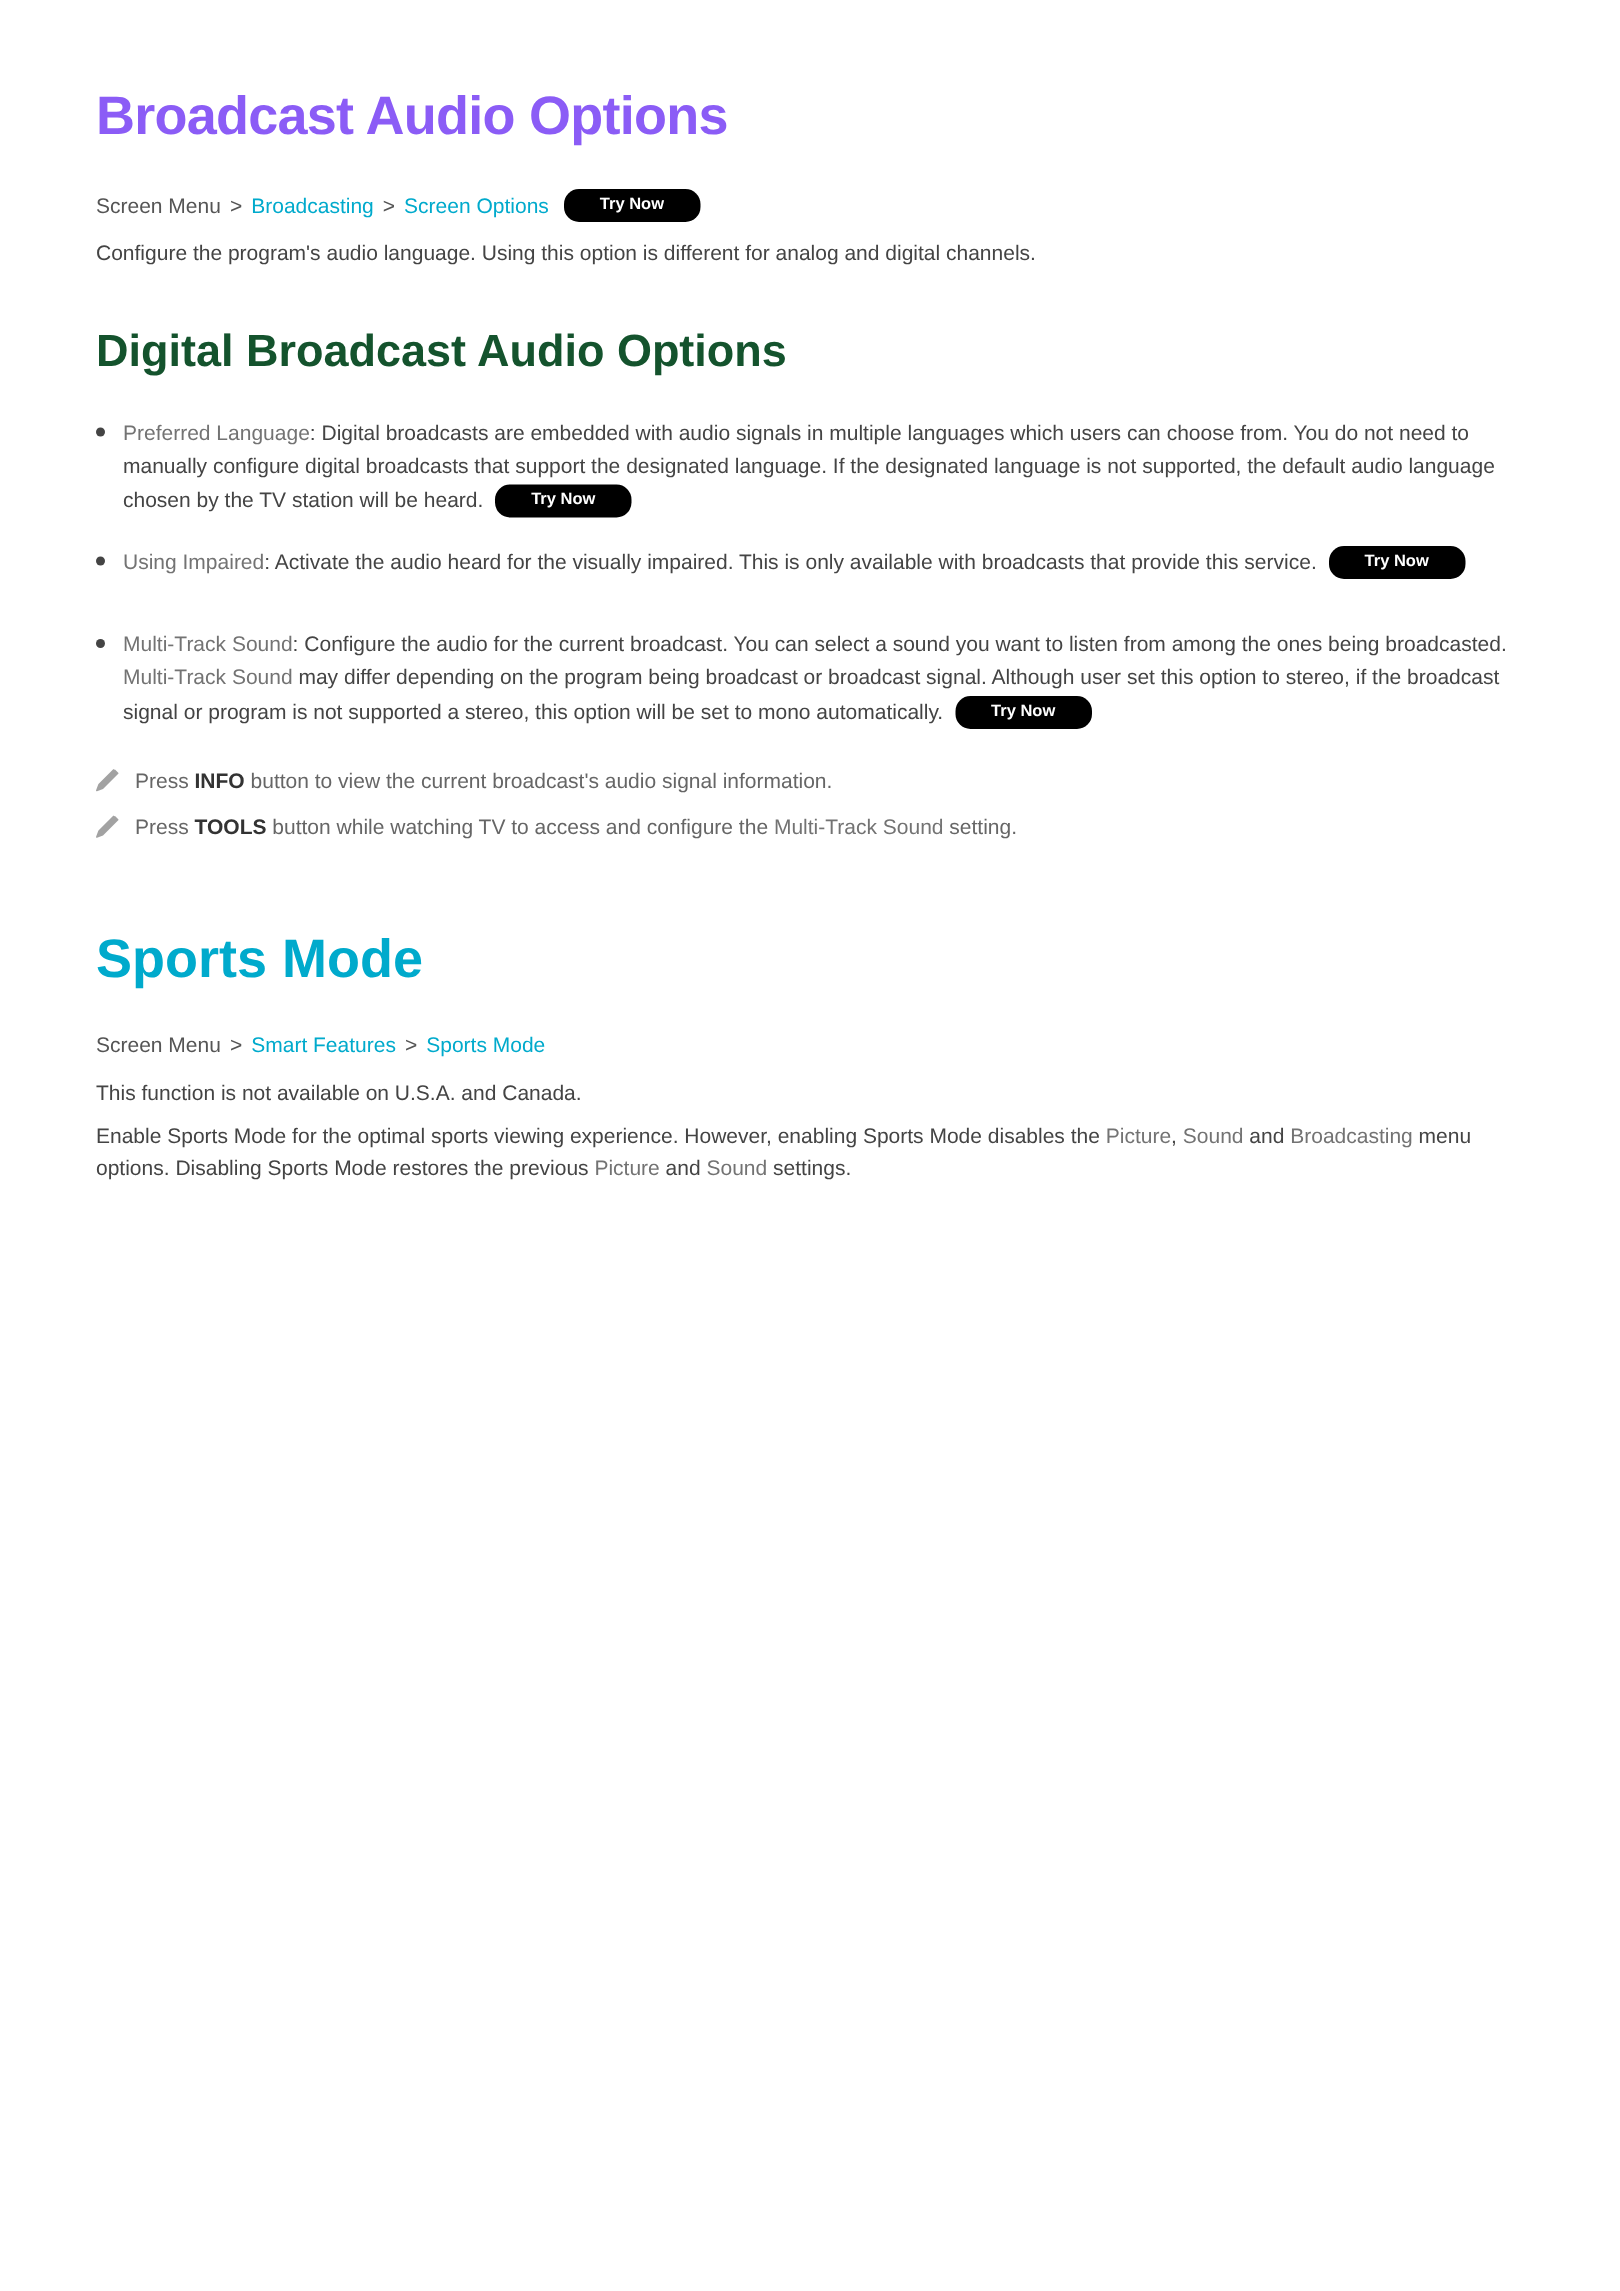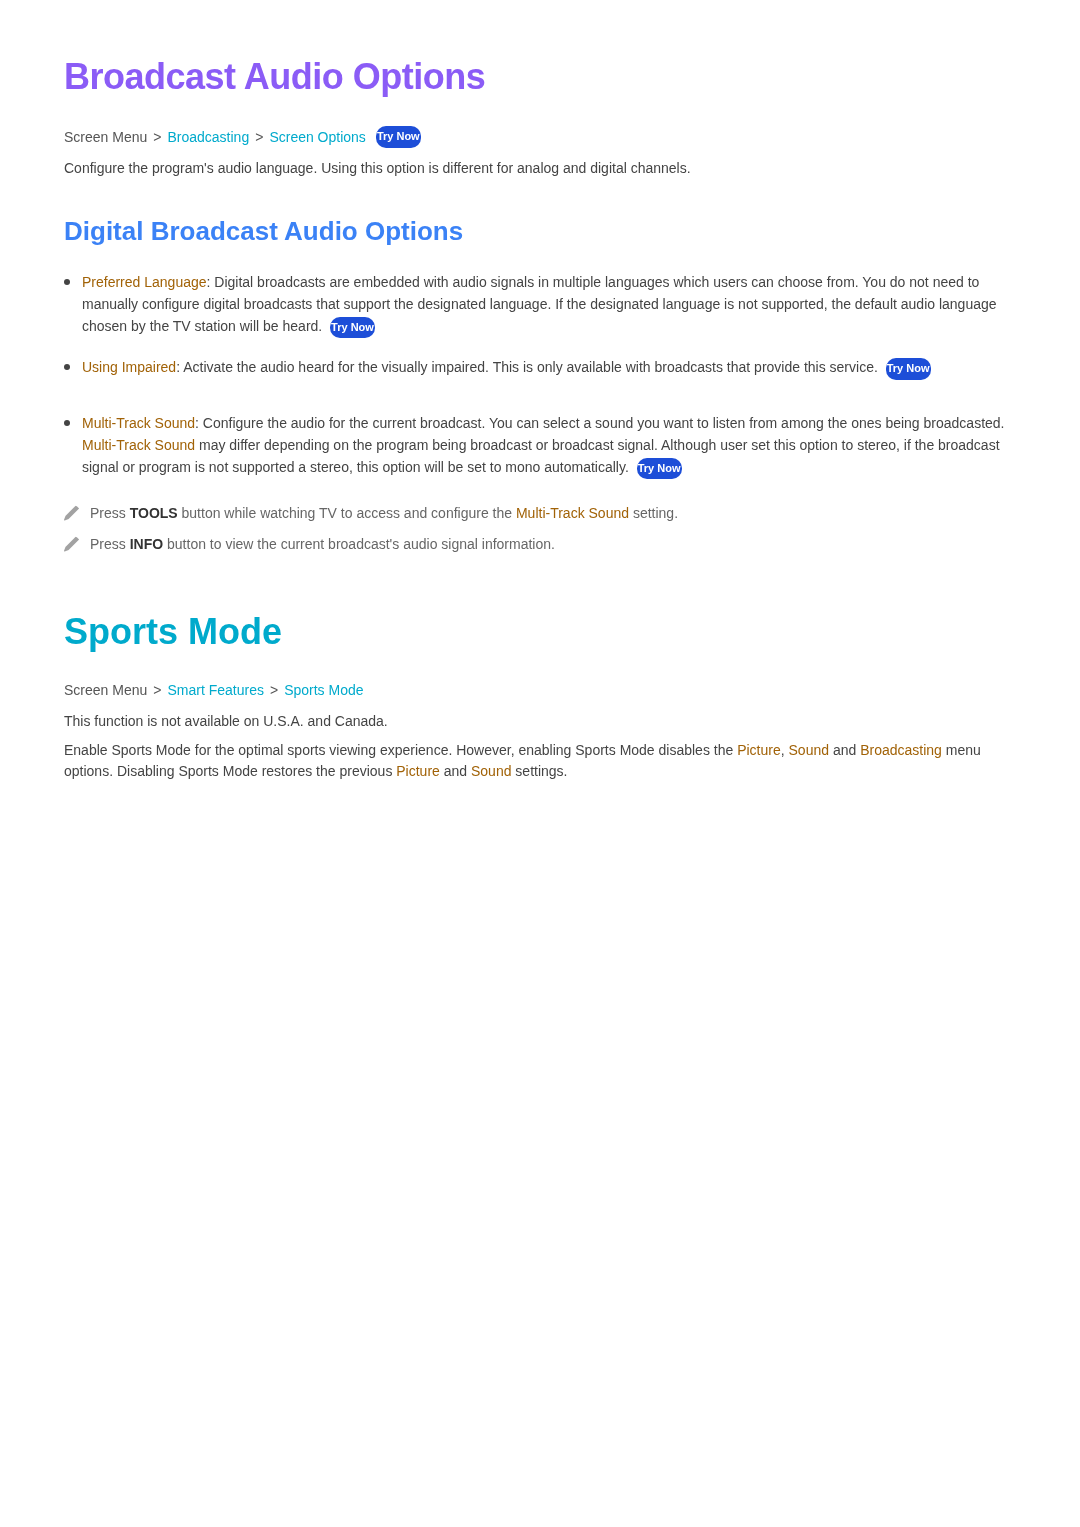--- a/index.html
+++ b/index.html
@@ -35,40 +35,40 @@
       color: #00aacc;
       cursor: pointer;
       text-decoration: none;
     }
     .breadcrumb .separator {
       color: #555;
       font-size: 14px;
     }
     .try-now-badge {
       display: inline-block;
-      background: #1d4ed8;
+      background: #000000;
       color: #ffffff;
       font-size: 11px;
       font-weight: 600;
-      padding: 2px 1px;
+      padding: 2px 24px;
       border-radius: 10px;
       margin-left: 4px;
       vertical-align: middle;
       cursor: pointer;
     }
     .description {
       font-size: 14px;
       color: #444;
       margin-bottom: 32px;
       line-height: 1.5;
     }
     .section-title {
-      font-size: 26px;
-      font-weight: 600;
-      color: #3b82f6;
+      font-size: 30px;
+      font-weight: 600;
+      color: #14532d;
       margin-bottom: 18px;
       margin-top: 20px;
     }
     .bullet-list {
       list-style: none;
       padding-left: 0;
       margin-bottom: 24px;
     }
     .bullet-list li {
       display: flex;
@@ -81,21 +81,21 @@
     }
     .bullet-dot {
       flex-shrink: 0;
       width: 6px;
       height: 6px;
       background: #444;
       border-radius: 50%;
       margin-top: 8px;
     }
     .term-link {
-      color: #a16207;
+      color: #737373;
       font-weight: 500;
       cursor: pointer;
     }
     .note-list {
       list-style: none;
       padding-left: 0;
       margin-bottom: 16px;
     }
     .note-list li {
       display: flex;
@@ -180,29 +180,29 @@
       </span>
     </li>
   </ul>
 
   <ul class="note-list">
     <li>
       <svg class="pencil-icon" viewBox="0 0 16 16" fill="#666">
         <path d="M12.146 1.146a.5.5 0 0 1 .707 0l2 2a.5.5 0 0 1 0 .708l-10 10a.5.5 0 0 1-.168.11l-4 1.5a.5.5 0 0 1-.65-.65l1.5-4a.5.5 0 0 1 .11-.168l10-10z"></path>
       </svg>
       <span>
-        <span>Press </span><span class="keyword-bold">TOOLS</span><span> button while watching TV to access and configure the </span><span class="term-link">Multi-Track Sound</span><span> setting.</span>
+        <span>Press </span><span class="keyword-bold">INFO</span><span> button to view the current broadcast's audio signal information.</span>
       </span>
     </li>
     <li>
       <svg class="pencil-icon" viewBox="0 0 16 16" fill="#666">
         <path d="M12.146 1.146a.5.5 0 0 1 .707 0l2 2a.5.5 0 0 1 0 .708l-10 10a.5.5 0 0 1-.168.11l-4 1.5a.5.5 0 0 1-.65-.65l1.5-4a.5.5 0 0 1 .11-.168l10-10z"></path>
       </svg>
       <span>
-        <span>Press </span><span class="keyword-bold">INFO</span><span> button to view the current broadcast's audio signal information.</span>
+        <span>Press </span><span class="keyword-bold">TOOLS</span><span> button while watching TV to access and configure the </span><span class="term-link">Multi-Track Sound</span><span> setting.</span>
       </span>
     </li>
   </ul>
 </div>
 
 <div class="sports-section">
   <h1 class="sports-title">Sports Mode</h1>
 
   <div class="breadcrumb">
     <span>Screen Menu</span>

